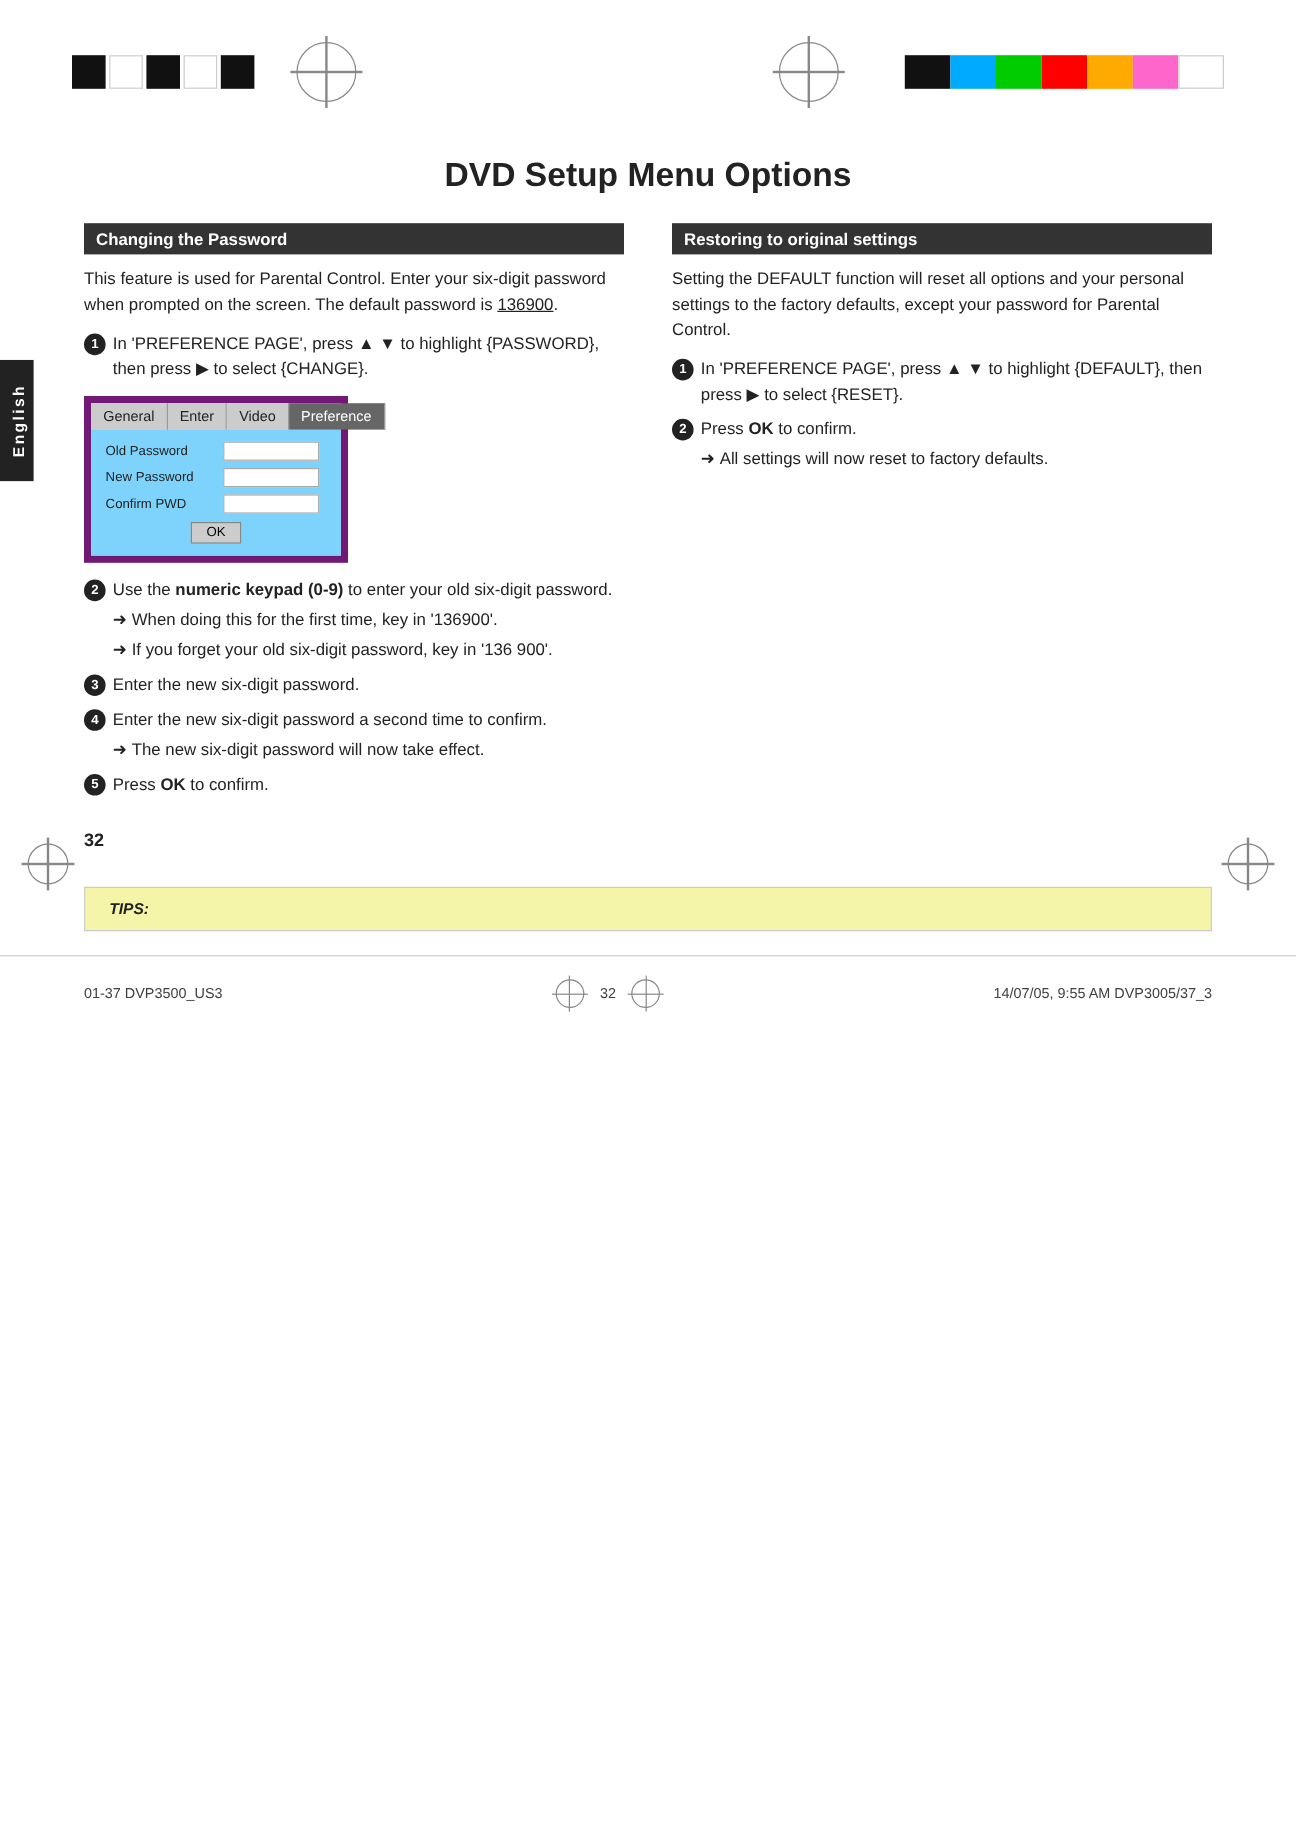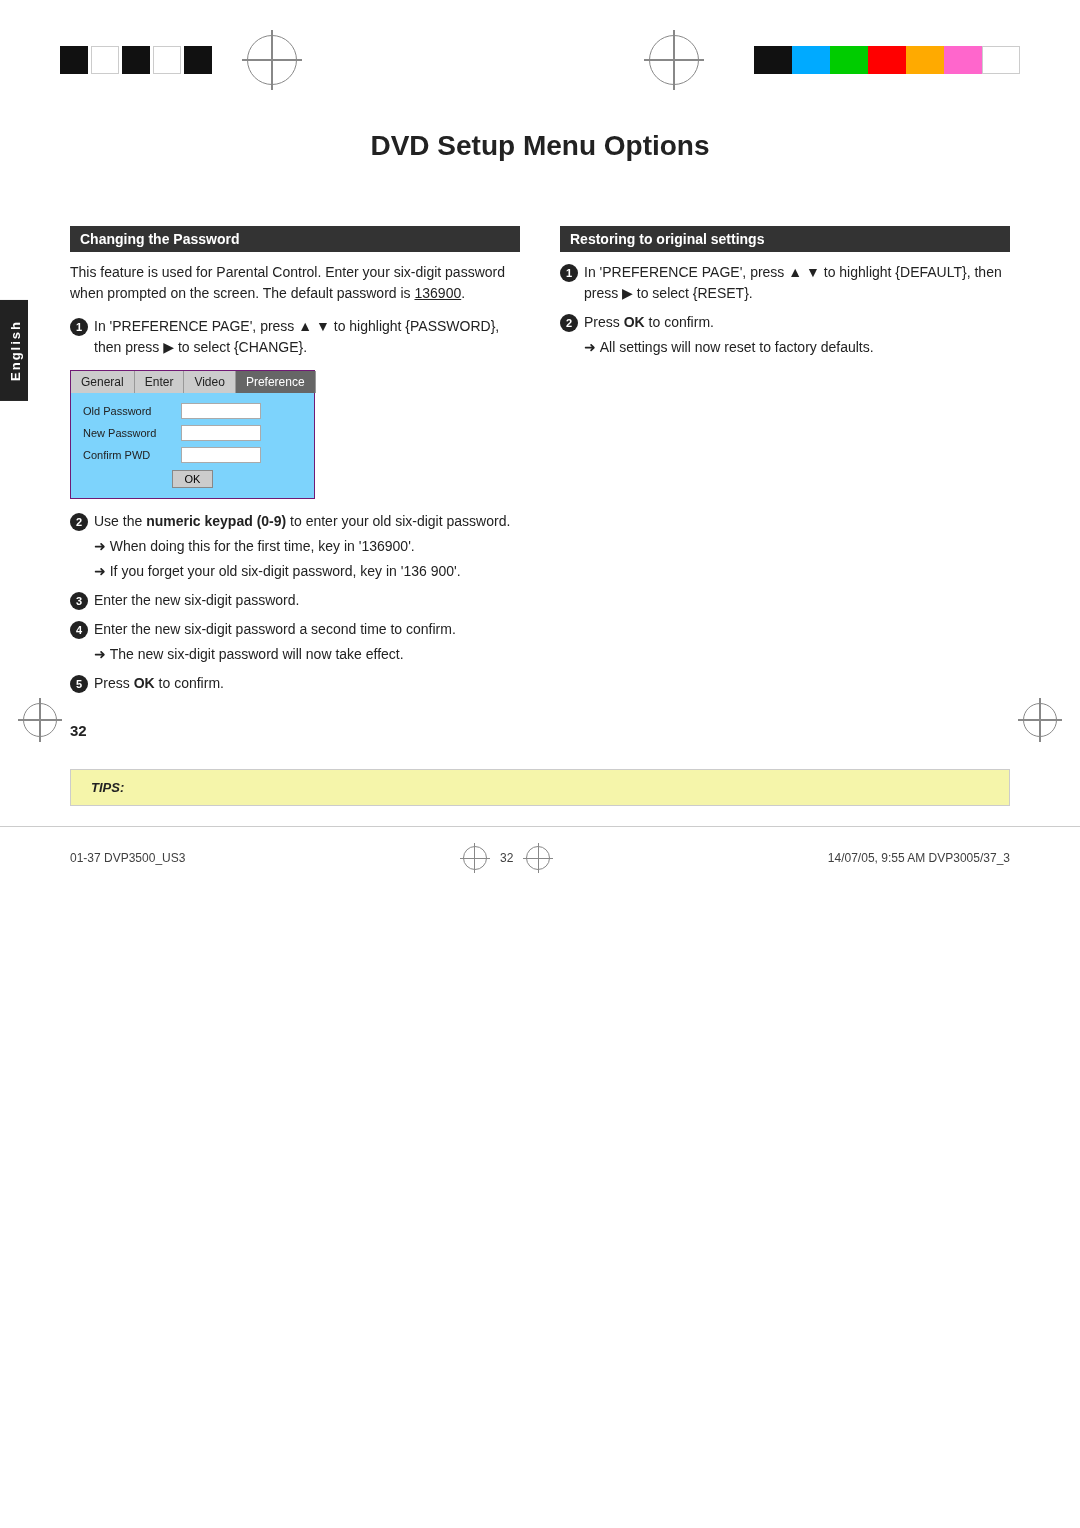--- a/index.html
+++ b/index.html
@@ -110,21 +110,20 @@
     }
 
     
     .section-header {
       background: #333;
       color: #fff;
       padding: 5px 10px;
       font-size: 14px;
       font-weight: bold;
       margin-bottom: 10px;
-      margin-top: 40px;
     }
 
     
     .body-text {
       font-size: 14px;
       line-height: 1.5;
       margin-bottom: 12px;
       color: #222;
     }
     .body-text .underline {
@@ -166,24 +165,24 @@
       font-size: 14px;
       line-height: 1.5;
     }
     .arrow-sym {
       color: #222;
       font-size: 14px;
     }
 
     
     .pref-dialog {
-      border: 1px solid #701a75;
+      border: 6px solid #701a75;
       background: #e8e8e8;
       margin: 12px 0;
-      width: 245px;
+      width: 220px;
     }
     .pref-tabs {
       display: flex;
       background: #ccc;
     }
     .pref-tab {
       padding: 4px 10px;
       font-size: 12px;
       border-right: 1px solid #999;
       cursor: pointer;
@@ -470,20 +469,23 @@
 
       <div class="numbered-item">
         <div class="num-circle">5</div>
         <div class="num-content">Press <strong>OK</strong> to confirm.</div>
       </div>
     </div>
 
     <div class="col-right">
       <div class="section-header">Restoring to original settings</div>
 
+      <p class="body-text">
+        Setting the DEFAULT function will reset all options and your personal settings to the factory defaults, except your password for Parental Control.
+      </p>
 
       <div class="numbered-item">
         <div class="num-circle">1</div>
         <div class="num-content">
           In 'PREFERENCE PAGE', press ▲ ▼ to highlight {DEFAULT}, then press ▶ to select {RESET}.
         </div>
       </div>
 
       <div class="numbered-item">
         <div class="num-circle">2</div>

